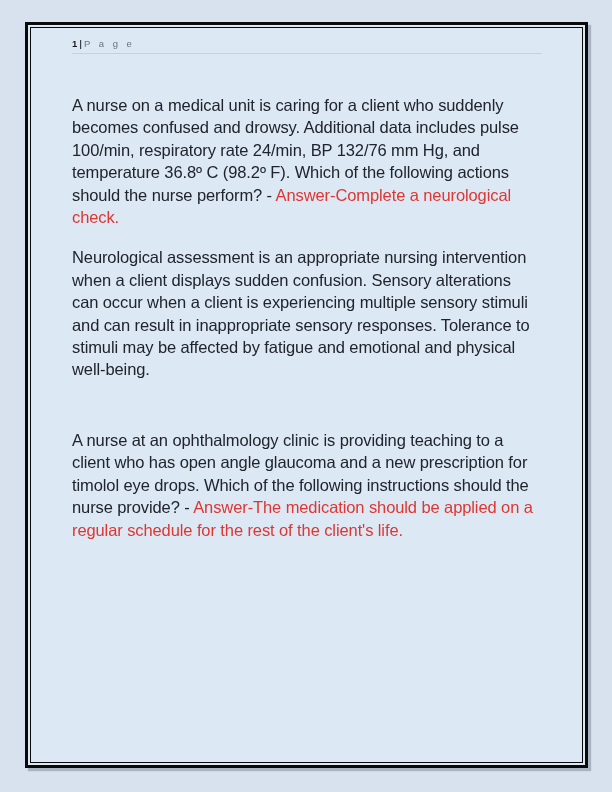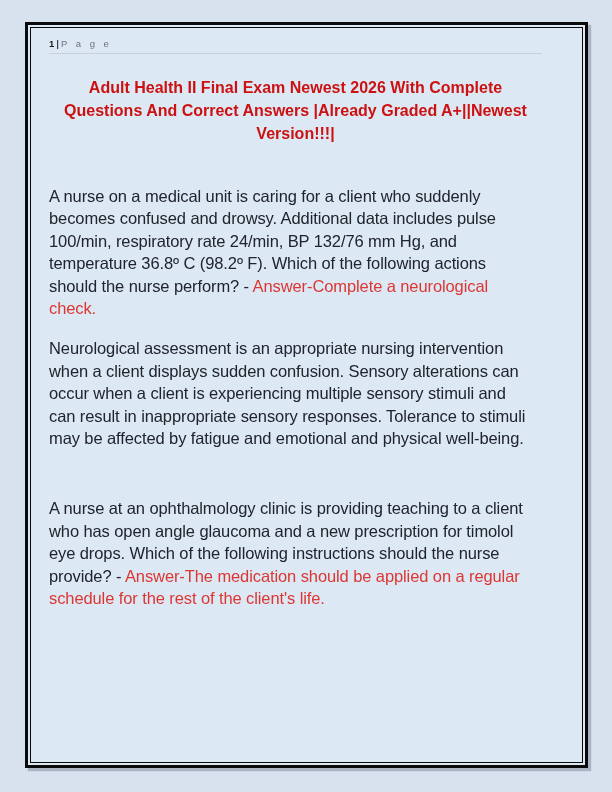--- a/index.html
+++ b/index.html
@@ -32,21 +32,21 @@
     border:3px solid var(--border-color);
     padding:2px;
     background:var(--page-bg);
     box-shadow:3px 3px 1px var(--shadow-color);
   }
   .page-inner{
     box-sizing:border-box;
     width:100%;height:100%;
     border:1px solid var(--border-color);
     background:var(--page-bg);
-    padding:7px 40px 0 18px;
+    padding:7px 40px 0 41px;
     overflow:hidden;
   }
   .page-header{
     font-size:9.5px;
     line-height:13px;
     color:var(--body-text);
     margin-top:2px;
   }
   .page-header .pn{
     font-weight:bold;
@@ -91,21 +91,20 @@
 
 <div class="canvas">
   <div class="page-frame">
     <div class="page-inner">
 
       <div class="page-header">
         <span class="pn">1</span><span class="sep">|</span><span class="plabel">P a g e</span>
       </div>
       <div class="header-rule"></div>
 
-      <h1 class="title">Adult Health II Final Exam Newest 2026 With Complete Questions And Correct Answers |Already Graded A+||Newest Version!!!|</h1>
 
       <p class="para first"><span class="q">A nurse on a medical unit is caring for a client who suddenly becomes confused and drowsy. Additional data includes pulse 100/min, respiratory rate 24/min, BP 132/76 mm Hg, and temperature 36.8º C (98.2º F). Which of the following actions should the nurse perform? - </span><span class="a">Answer-Complete a neurological check.</span></p>
 
       <p class="para"><span class="q">Neurological assessment is an appropriate nursing intervention when a client displays sudden confusion. Sensory alterations can occur when a client is experiencing multiple sensory stimuli and can result in inappropriate sensory responses. Tolerance to stimuli may be affected by fatigue and emotional and physical well-being.</span><span class="a"></span></p>
 
       <div class="spacer"></div>
 
       <p class="para"><span class="q">A nurse at an ophthalmology clinic is providing teaching to a client who has open angle glaucoma and a new prescription for timolol eye drops. Which of the following instructions should the nurse provide? - </span><span class="a">Answer-The medication should be applied on a regular schedule for the rest of the client's life.</span></p>
 
     </div>

